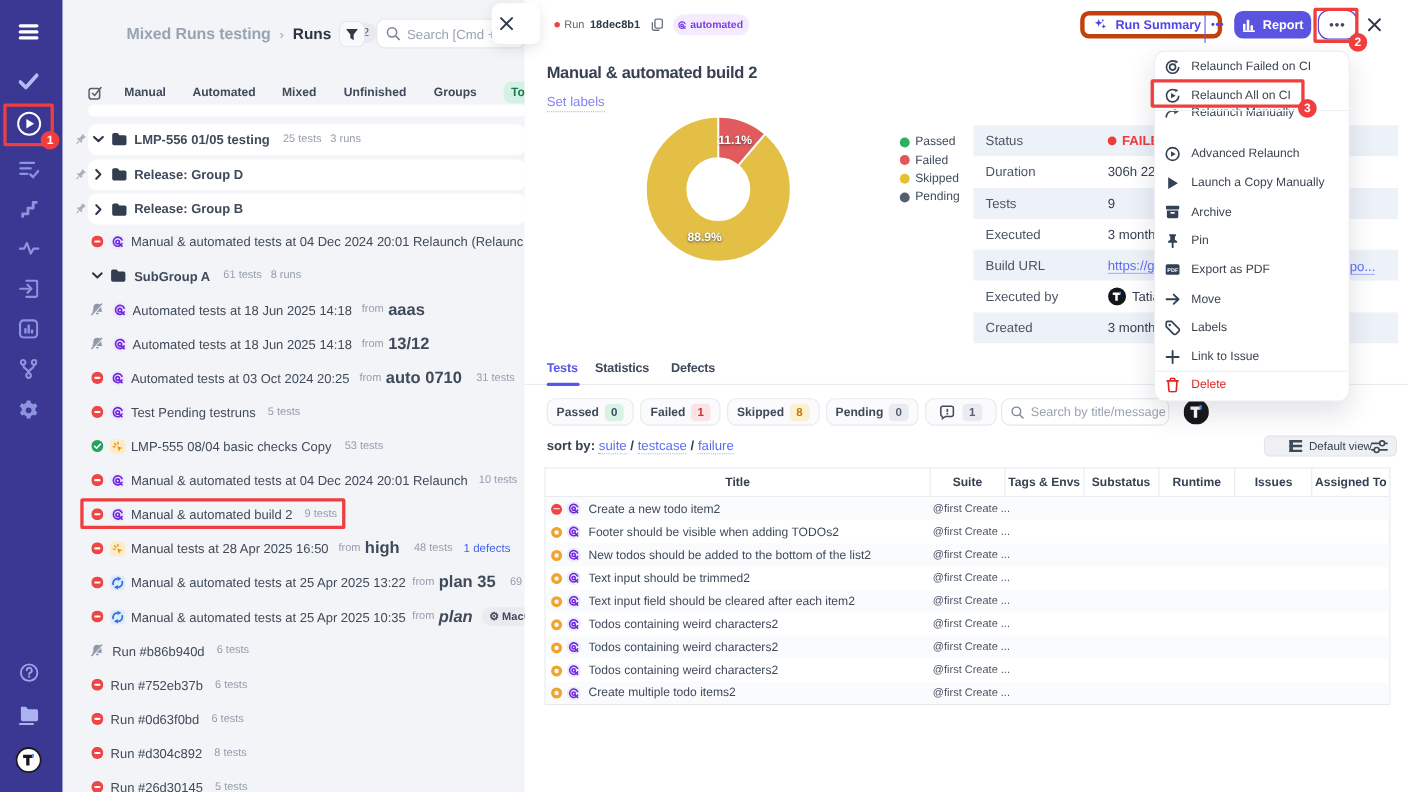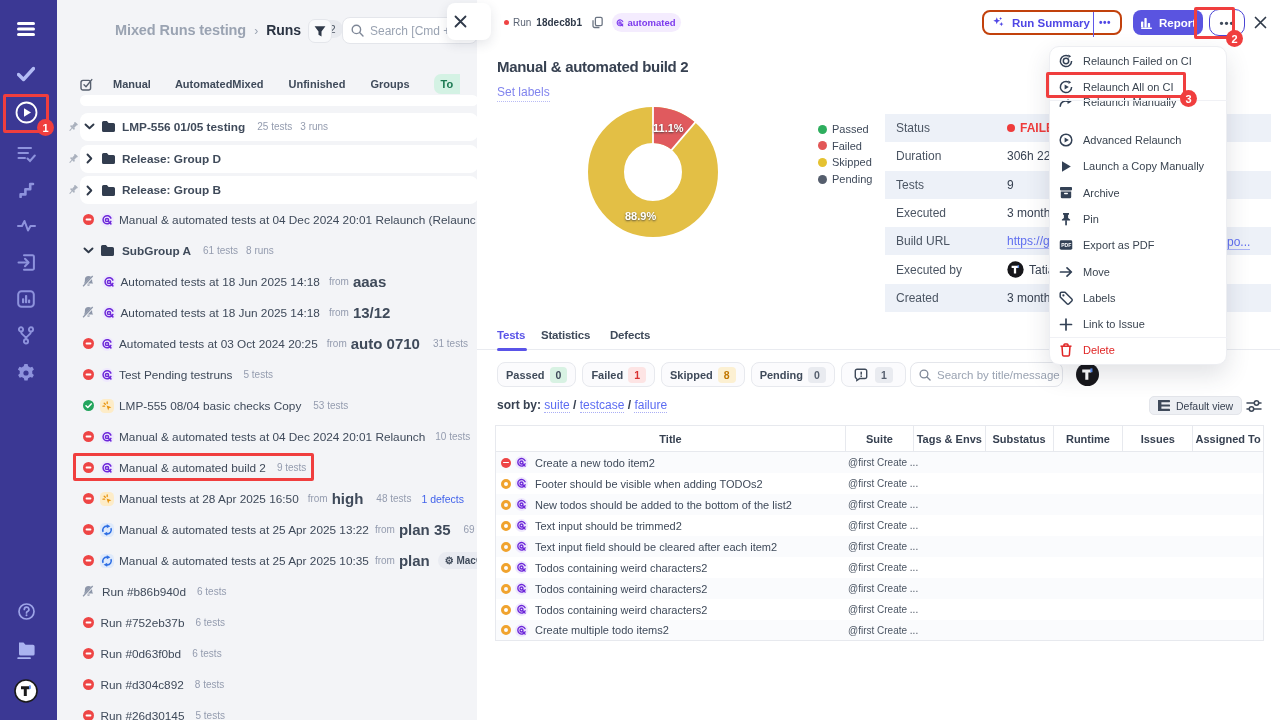--- a/index.html
+++ b/index.html
@@ -65,21 +65,21 @@
 
 #chips { position:absolute; left:20px; top:362px; display:flex; }
 .chip { height:25px; border:1px solid #e7e9ee; background:#fbfbfd; border-radius:8px; display:flex; align-items:center; padding:0 8px; margin-right:6px; font-size:11px; color:#3f4a5a; font-weight:bold;}
 .chip .cnt { margin-left:5px; font-size:10.5px; border-radius:4px; padding:2px 6px; font-weight:bold;}
 #msearch { position:absolute; left:433px; top:362px; width:153px; height:25px; border:1px solid #e4e6eb; border-radius:8px; background:#fff; display:flex; align-items:center; padding-left:8px; color:#9aa3b2; font-size:11.5px; }
 #avatar1 { position:absolute; left:599px; top:363px; }
 
 
 #sortrow { position:absolute; left:20px; top:398px; font-size:12px; color:#374151; font-weight:bold;}
 #sortrow a { color:#5c6cf2; font-weight:normal; border-bottom:1px dotted #a9aef5; }
-#defview { position:absolute; left:672px; top:396px; height:19px; background:#eef0f4; border:1px solid #e3e5ea; border-radius:5px; display:flex; align-items:center; padding:0 8px; font-size:10.5px; color:#374151; }
+#defview { position:absolute; left:672px; top:396px; height:19px; background:#eef0f4; border:1px solid #e3e5ea; border-radius:5px; display:flex; align-items:center; padding:0 22px; font-size:10.5px; color:#374151; }
 
 
 #ttable { position:absolute; left:18px; top:425px; width:769px; border:1px solid #e7e9ee; border-bottom:none; }
 #thead { display:flex; height:26px; border-bottom:1px solid #e7e9ee; }
 #thead div { font-size:11px; font-weight:bold; color:#374151; display:flex; align-items:center; justify-content:center; border-right:1px solid #e7e9ee; }
 .trow { display:flex; align-items:center; height:21px; font-size:11px; color:#3f4a5a; }
 .trow.odd { background:#fafbfd; }
 .trow .suite { color:#4b5563; font-size:10px; margin-left:5px; }
 .tst { width:10px; height:10px; border-radius:50%; border:3px solid #f0a32e; margin-left:5px; flex:none; }
 .tst.f { border:none; background:#ee4545; position:relative; }
@@ -221,21 +221,21 @@
         </svg>Search [Cmd + K]</div>
     <div id="ptabs">
       <svg style="margin-left:23px; flex:none;" width="13" height="13" viewBox="0 0 13 13">
           <g fill="none" stroke="#57606f" stroke-width="1.4">
             <rect x="1" y="2.4" width="9.6" height="9.6" rx="2"></rect>
             <path d="M4 6.8 l2 2 L11.8 1.6" stroke-linecap="round" stroke-linejoin="round"></path>
           </g>
         </svg>
       <span style="margin-left:20px;">Manual</span>
       <span style="margin-left:24px;">Automated</span>
-      <span style="">Mixed</span>
+      <span style="margin-left:24px;">Mixed</span>
       <span style="margin-left:25px;">Unfinished</span>
       <span style="margin-left:25px;">Groups</span>
       <span style="margin-left:24px; background:#d4f2e4; color:#1d7a53; padding:4px 7px 4px 7px; border-radius:7px 0 0 7px; flex:none;">To</span>
     </div>
     <div id="runlist">
 
       <div style="position:absolute; left:21.5px; top:-2px; width:398.5px; height:11px;" class="card"></div>
 
       <div class="card" style="position:absolute; left:21.5px; top:15.5px; width:398.5px; height:28px;"></div>
       <div class="card" style="position:absolute; left:21.5px; top:47.5px; width:398.5px; height:28px;"></div>
@@ -481,21 +481,21 @@
           </svg>
           <svg class="tp" width="14" height="14" viewBox="0 0 14 14">
             <rect width="14" height="14" rx="4.5" fill="#dfeafb"></rect>
             <path d="M3.1 8.9 A4.1 4.1 0 0 1 7 3.1" fill="none" stroke="#2f6fe4" stroke-width="1.6"></path>
             <path d="M6.8 1.2 L10.4 3.2 L6.8 5.2 Z" fill="#2f6fe4"></path>
             <path d="M10.9 5.1 A4.1 4.1 0 0 1 7 10.9" fill="none" stroke="#2f6fe4" stroke-width="1.6"></path>
             <path d="M7.2 8.8 L3.6 10.8 L7.2 12.8 Z" fill="#2f6fe4"></path>
           </svg>
         <span class="txt">Manual &amp; automated tests at 25 Apr 2025 10:35</span>
         <span class="meta" style="margin-left:6px;">from</span>
-          <span class="metab" style="margin-left:4px;">plan</span>
+          <span class="metab" style="margin-left:4px;font-style:italic;">plan</span>
         <span style="margin-left:8px; background:#e9ebf1; border-radius:9px; height:17px; display:inline-flex; align-items:center; padding:0 7px; font-size:10px; color:#3f4a5a; font-weight:bold; white-space:nowrap; flex:none;">⚙&nbsp;MacOS</span>
       </div>
       <div class="prow" style="top:480.5px;">
         <svg class="st stb" width="13" height="13" viewBox="0 0 13 13">
             <path d="M6.5 1.1 a3.6 3.6 0 0 1 3.6 3.6 c0 2.3.5 3.1 1.1 3.8 H1.8 c.6-.7 1.1-1.5 1.1-3.8 A3.6 3.6 0 0 1 6.5 1.1 Z" fill="#8e97aa"></path>
             <path d="M5.1 9.4 h2.8 a1.4 1.4 0 0 1 -2.8 0 Z" fill="#8e97aa"></path>
             <path d="M1.3 11.8 L11.2 1.2 " stroke="#f3f4f7" stroke-width="2"></path>
             <path d="M1.1 11.3 L10.7 1" stroke="#8e97aa" stroke-width="1.3"></path>
           </svg>
         <span class="txt" style="margin-left:7px;">Run #b86b940d</span>
@@ -812,21 +812,21 @@
                 <circle cx="7" cy="7" r="1.6"></circle>
               </g>
               <path d="M8.3 8.3 L10.9 10.9" stroke="#6d28d9" stroke-width="1.5" stroke-linecap="round"></path>
             </svg>
           </span>
           <span class="ttl">Create multiple todo items2</span>
           <span class="suite">@first Create ...</span>
         </div>
     </div>
     <div id="topbtns">
-      <div class="btn" style="border:2px solid #c2410c; color:#4f46e5; background:#fff; width:140px;">
+      <div class="btn" style="border:4px solid #c2410c; color:#4f46e5; background:#fff; width:129px;">
         <svg style="margin-left:8px; flex:none;" width="13" height="13" viewBox="0 0 15 15">
             <g fill="#4f46e5">
               <path d="M5.5 1.5 L6.6 4.4 L9.5 5.5 L6.6 6.6 L5.5 9.5 L4.4 6.6 L1.5 5.5 L4.4 4.4 Z"></path>
               <path d="M10.8 6.8 L11.5 8.6 L13.3 9.3 L11.5 10 L10.8 11.8 L10.1 10 L8.3 9.3 L10.1 8.6 Z"></path>
               <path d="M9.9 1.2 L10.4 2.4 L11.6 2.9 L10.4 3.4 L9.9 4.6 L9.4 3.4 L8.2 2.9 L9.4 2.4 Z"></path>
             </g>
           </svg>
         <span style="margin-left:7px;">Run Summary</span>
         <span style="margin-left:3px; width:1px; height:25px; background:#6059e8; flex:none; align-self:stretch;"></span>
         <span style="margin-left:5px; margin-right:3px; letter-spacing:0.5px; font-size:10px; color:#4f46e5; font-weight:bold;">•••</span>

